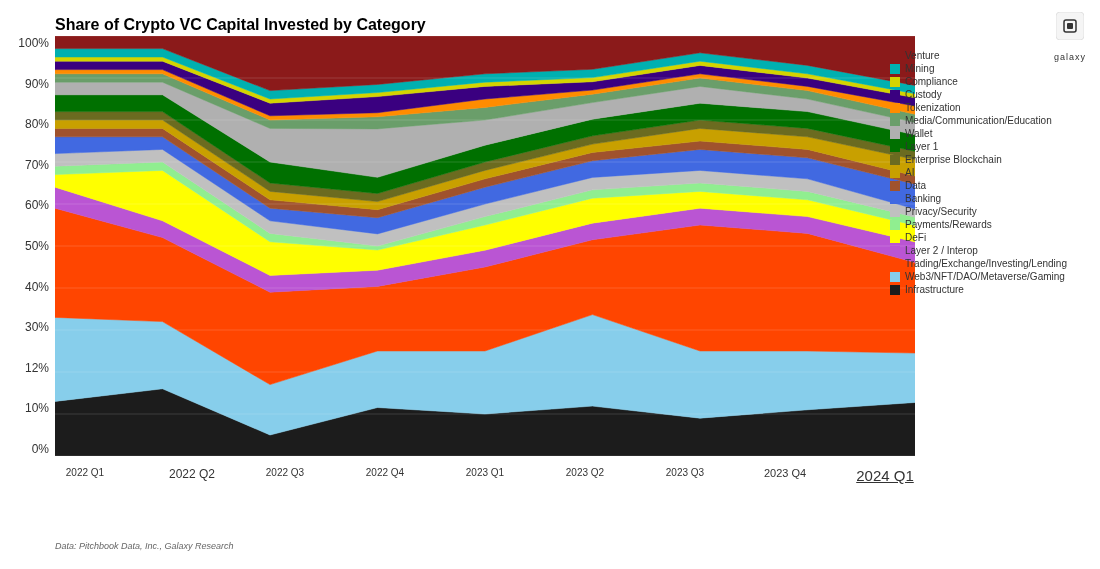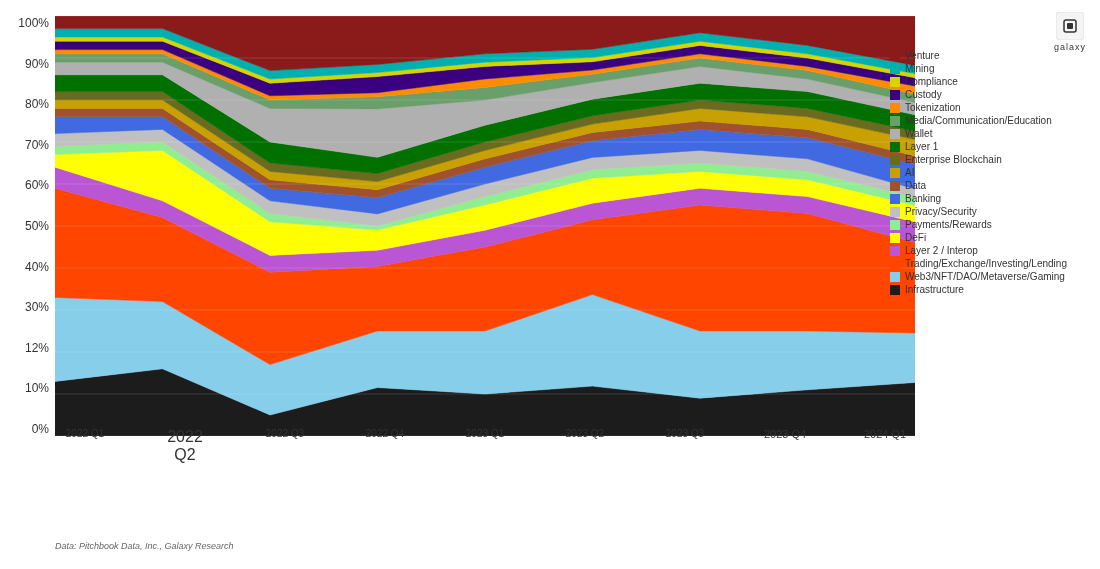--- a/index.html
+++ b/index.html
@@ -80,38 +80,39 @@
       color: #666;
       font-style: italic;
     }
     .galaxy-logo {
       position: absolute;
       top: 12px;
       right: 14px;
       display: flex;
       flex-direction: column;
       align-items: center;
-      gap: 2px;
+      gap: 12px;
     }
     .galaxy-icon {
       width: 28px;
       height: 28px;
     }
     .galaxy-text {
       font-size: 9px;
       color: #333;
       letter-spacing: 1px;
       text-transform: lowercase;
     }
   </style>
 </head>
 <body>
 
 <div class="chart-container">
 
+  <div class="title">Share of Crypto VC Capital Invested by Category</div>
 
   <div class="galaxy-logo">
     <svg class="galaxy-icon" viewBox="0 0 28 28">
       <rect width="28" height="28" rx="4" fill="#f5f5f5" stroke="#ccc" stroke-width="0.5"></rect>
       <rect x="8" y="8" width="12" height="12" rx="2" fill="none" stroke="#333" stroke-width="1.5"></rect>
       <rect x="11" y="11" width="6" height="6" rx="1" fill="#333"></rect>
     </svg>
     <span class="galaxy-text">galaxy</span>
   </div>
 
@@ -172,28 +173,28 @@
         <line x1="0" x2="860" y1="210" y2="210" stroke="rgba(255,255,255,0.3)" stroke-width="0.5"></line>
         <line x1="0" x2="860" y1="252" y2="252" stroke="rgba(255,255,255,0.3)" stroke-width="0.5"></line>
         <line x1="0" x2="860" y1="294" y2="294" stroke="rgba(255,255,255,0.3)" stroke-width="0.5"></line>
         <line x1="0" x2="860" y1="336" y2="336" stroke="rgba(255,255,255,0.3)" stroke-width="0.5"></line>
         <line x1="0" x2="860" y1="378" y2="378" stroke="rgba(255,255,255,0.3)" stroke-width="0.5"></line>
         <line x1="0" x2="860" y1="420" y2="420" stroke="rgba(255,255,255,0.3)" stroke-width="0.5"></line>
       </svg>
 
     <div style="position:absolute; bottom:-28px; left:0; width:860px; display:flex; justify-content:space-between;">
       <span style="font-size:10px;color:#333;text-align:center;width:60px;">2022 Q1</span>
-      <span style="font-size:16px;color:#333;text-align:center;width:60px;">2022 Q2</span>
+      <span style="font-size:12px;color:#333;text-align:right;width:60px;">2022 Q2</span>
       <span style="font-size:10px;color:#333;text-align:center;width:60px;">2022 Q3</span>
       <span style="font-size:10px;color:#333;text-align:center;width:60px;">2022 Q4</span>
       <span style="font-size:10px;color:#333;text-align:center;width:60px;">2023 Q1</span>
       <span style="font-size:10px;color:#333;text-align:center;width:60px;">2023 Q2</span>
       <span style="font-size:10px;color:#333;text-align:center;width:60px;">2023 Q3</span>
       <span style="font-size:11px;color:#333;text-align:center;width:60px;">2023 Q4</span>
-      <span style="font-size:11px;color:#333;text-align:center;width:60px;">2024 Q1</span>
+      <span style="font-size:15px;color:#333;text-align:center;width:60px;text-decoration:underline;">2024 Q1</span>
     </div>
   </div>
 
   <div class="legend" id="legend-container">
       <div class="legend-item">
         <div class="legend-color" style="background:#8B1A1A"></div>
         <span>Venture</span>
       </div>
       <div class="legend-item">
         <div class="legend-color" style="background:#00B0B0"></div>

